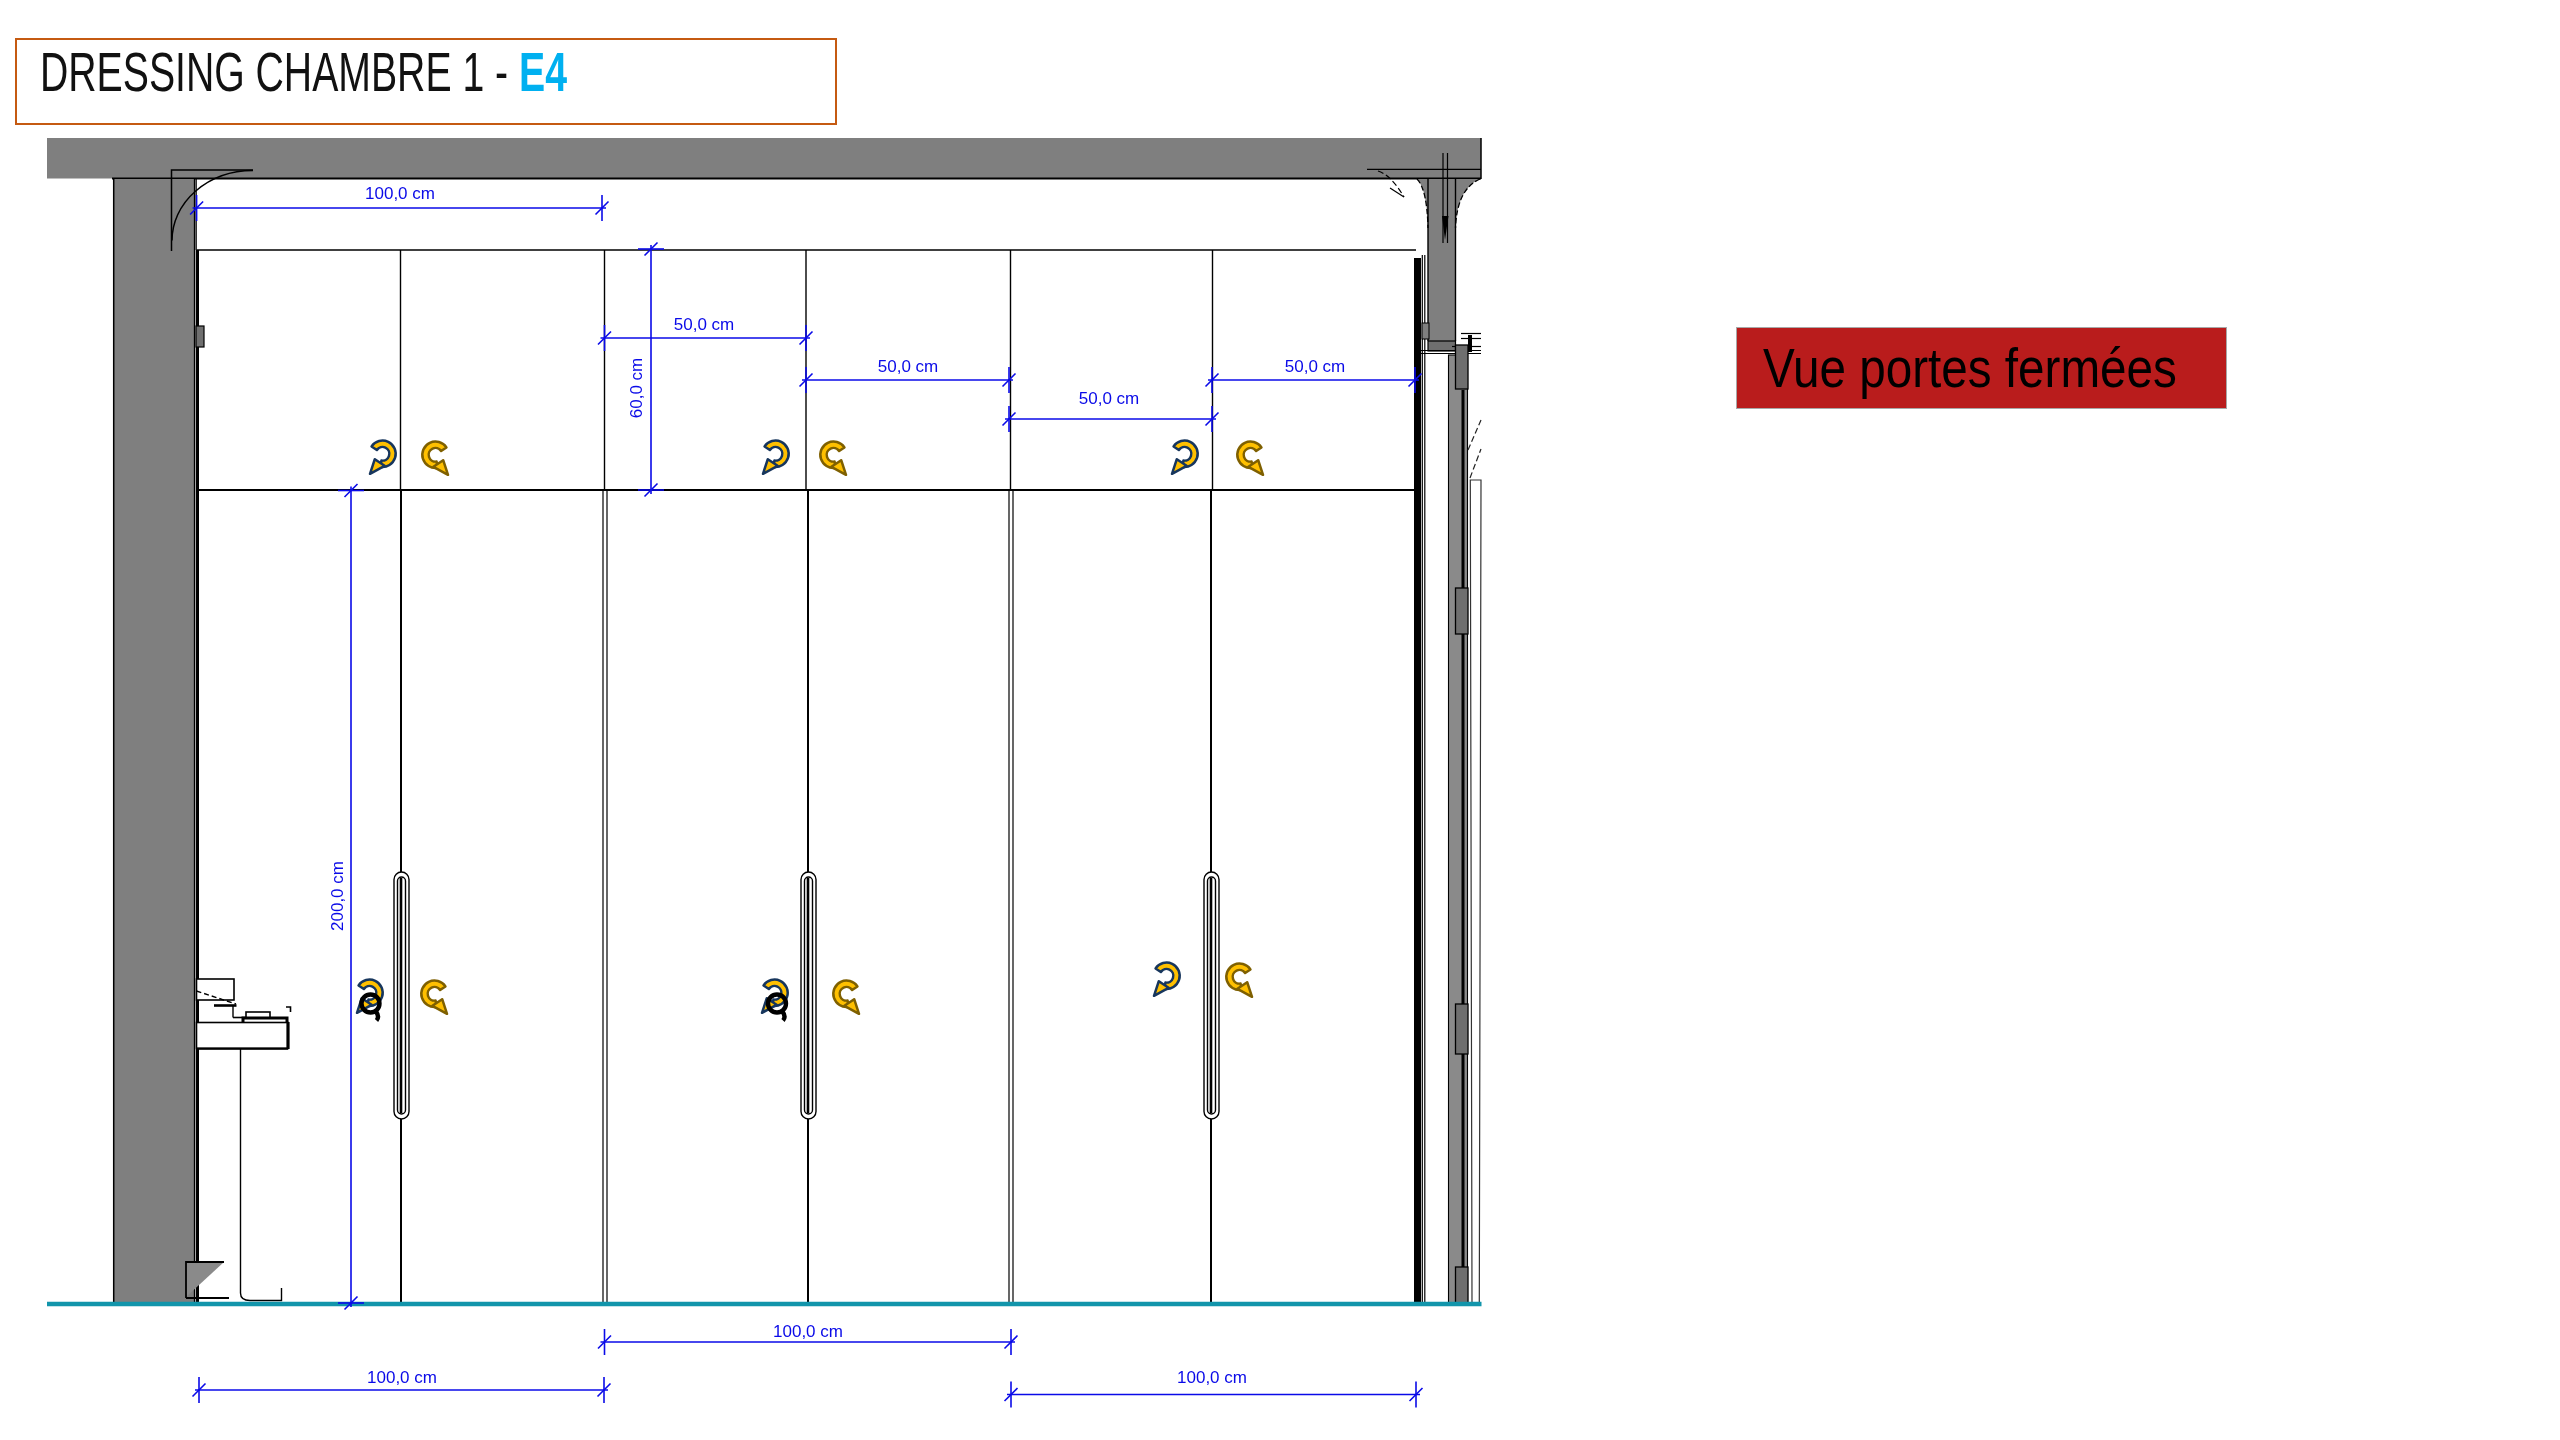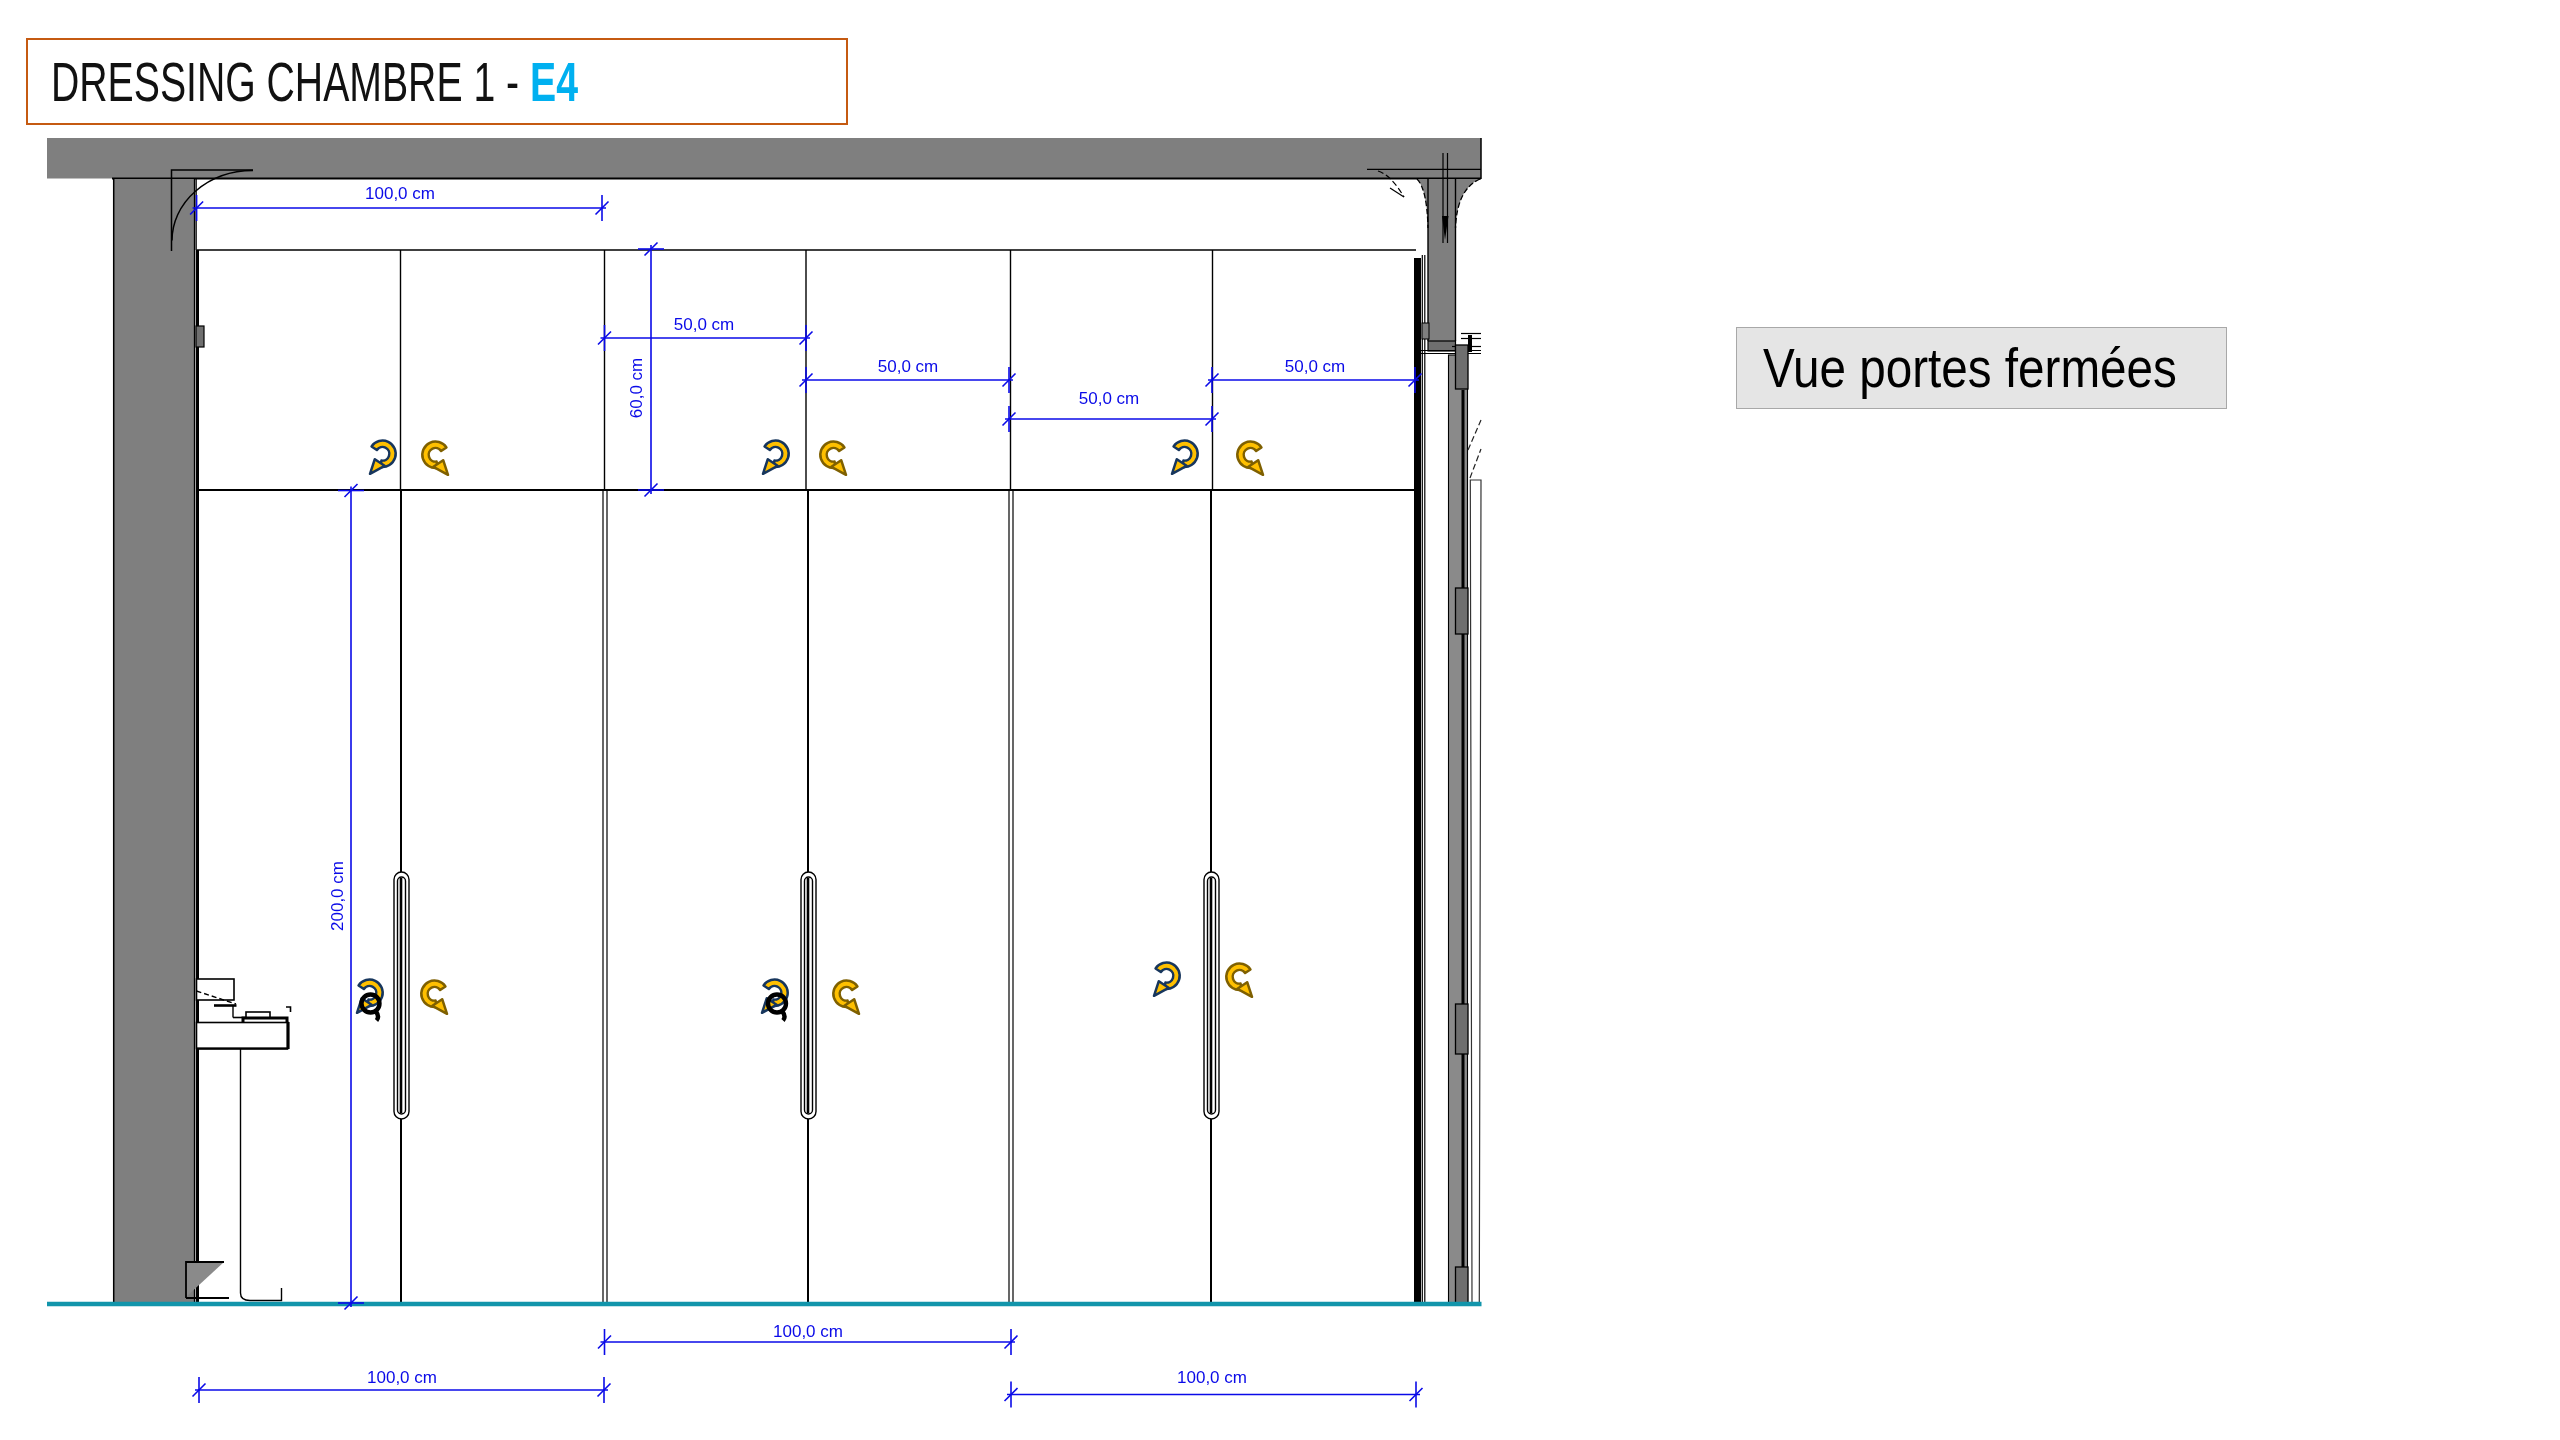--- a/index.html
+++ b/index.html
@@ -1,22 +1,22 @@
 <!DOCTYPE html>
 <html><head><meta charset="utf-8">
 <style>
 html,body{margin:0;padding:0;width:2560px;height:1440px;background:#fff;overflow:hidden}
 .d{stroke:#0a0ae8;stroke-width:1.6;fill:none}
 .dt{fill:#0a0ae8;font:17px "Liberation Sans",sans-serif;text-anchor:middle}
-#title{position:absolute;left:26px;top:38px;width:818px;height:83px;border:2.5px solid #c55a11;
- font:55px "Liberation Sans",sans-serif;color:#111;display:flex;align-items:center}
+#title{position:absolute;left:15px;top:38px;width:818px;height:83px;border:2.5px solid #c55a11;
+ font:55px "Liberation Sans",sans-serif;color:#111;display:flex;}
 #title>span{transform:scaleX(0.7125);transform-origin:0 50%;margin-left:23px;white-space:pre}
 #title b{color:#00b0f0;font-weight:700}
 #vue{position:absolute;left:1736px;top:327px;width:489px;height:80px;border:1.5px solid #a8a8a8;
- font:55px "Liberation Sans",sans-serif;color:#000;display:flex;align-items:center;background:#e5e5e5}
+ font:55px "Liberation Sans",sans-serif;color:#000;display:flex;align-items:center;background:#b91c1c}
 #vue>span{transform:scaleX(0.866);transform-origin:0 50%;margin-left:26px;white-space:pre}
 svg{position:absolute;left:0;top:0}
 </style></head>
 <body>
 <svg width="2560" height="1440" viewBox="0 0 2560 1440">
 <rect width="2560" height="1440" fill="#ffffff"></rect>
 <rect x="47" y="138" width="1434" height="40.5" fill="#7f7f7f"></rect>
 <line x1="112" y1="178.6" x2="1481" y2="178.6" stroke="#000" stroke-width="2"></line>
 <line x1="1481" y1="138" x2="1481" y2="179" stroke="#000" stroke-width="1.5"></line>
 <line x1="1367" y1="169.4" x2="1481" y2="169.4" stroke="#000" stroke-width="1.3"></line>

